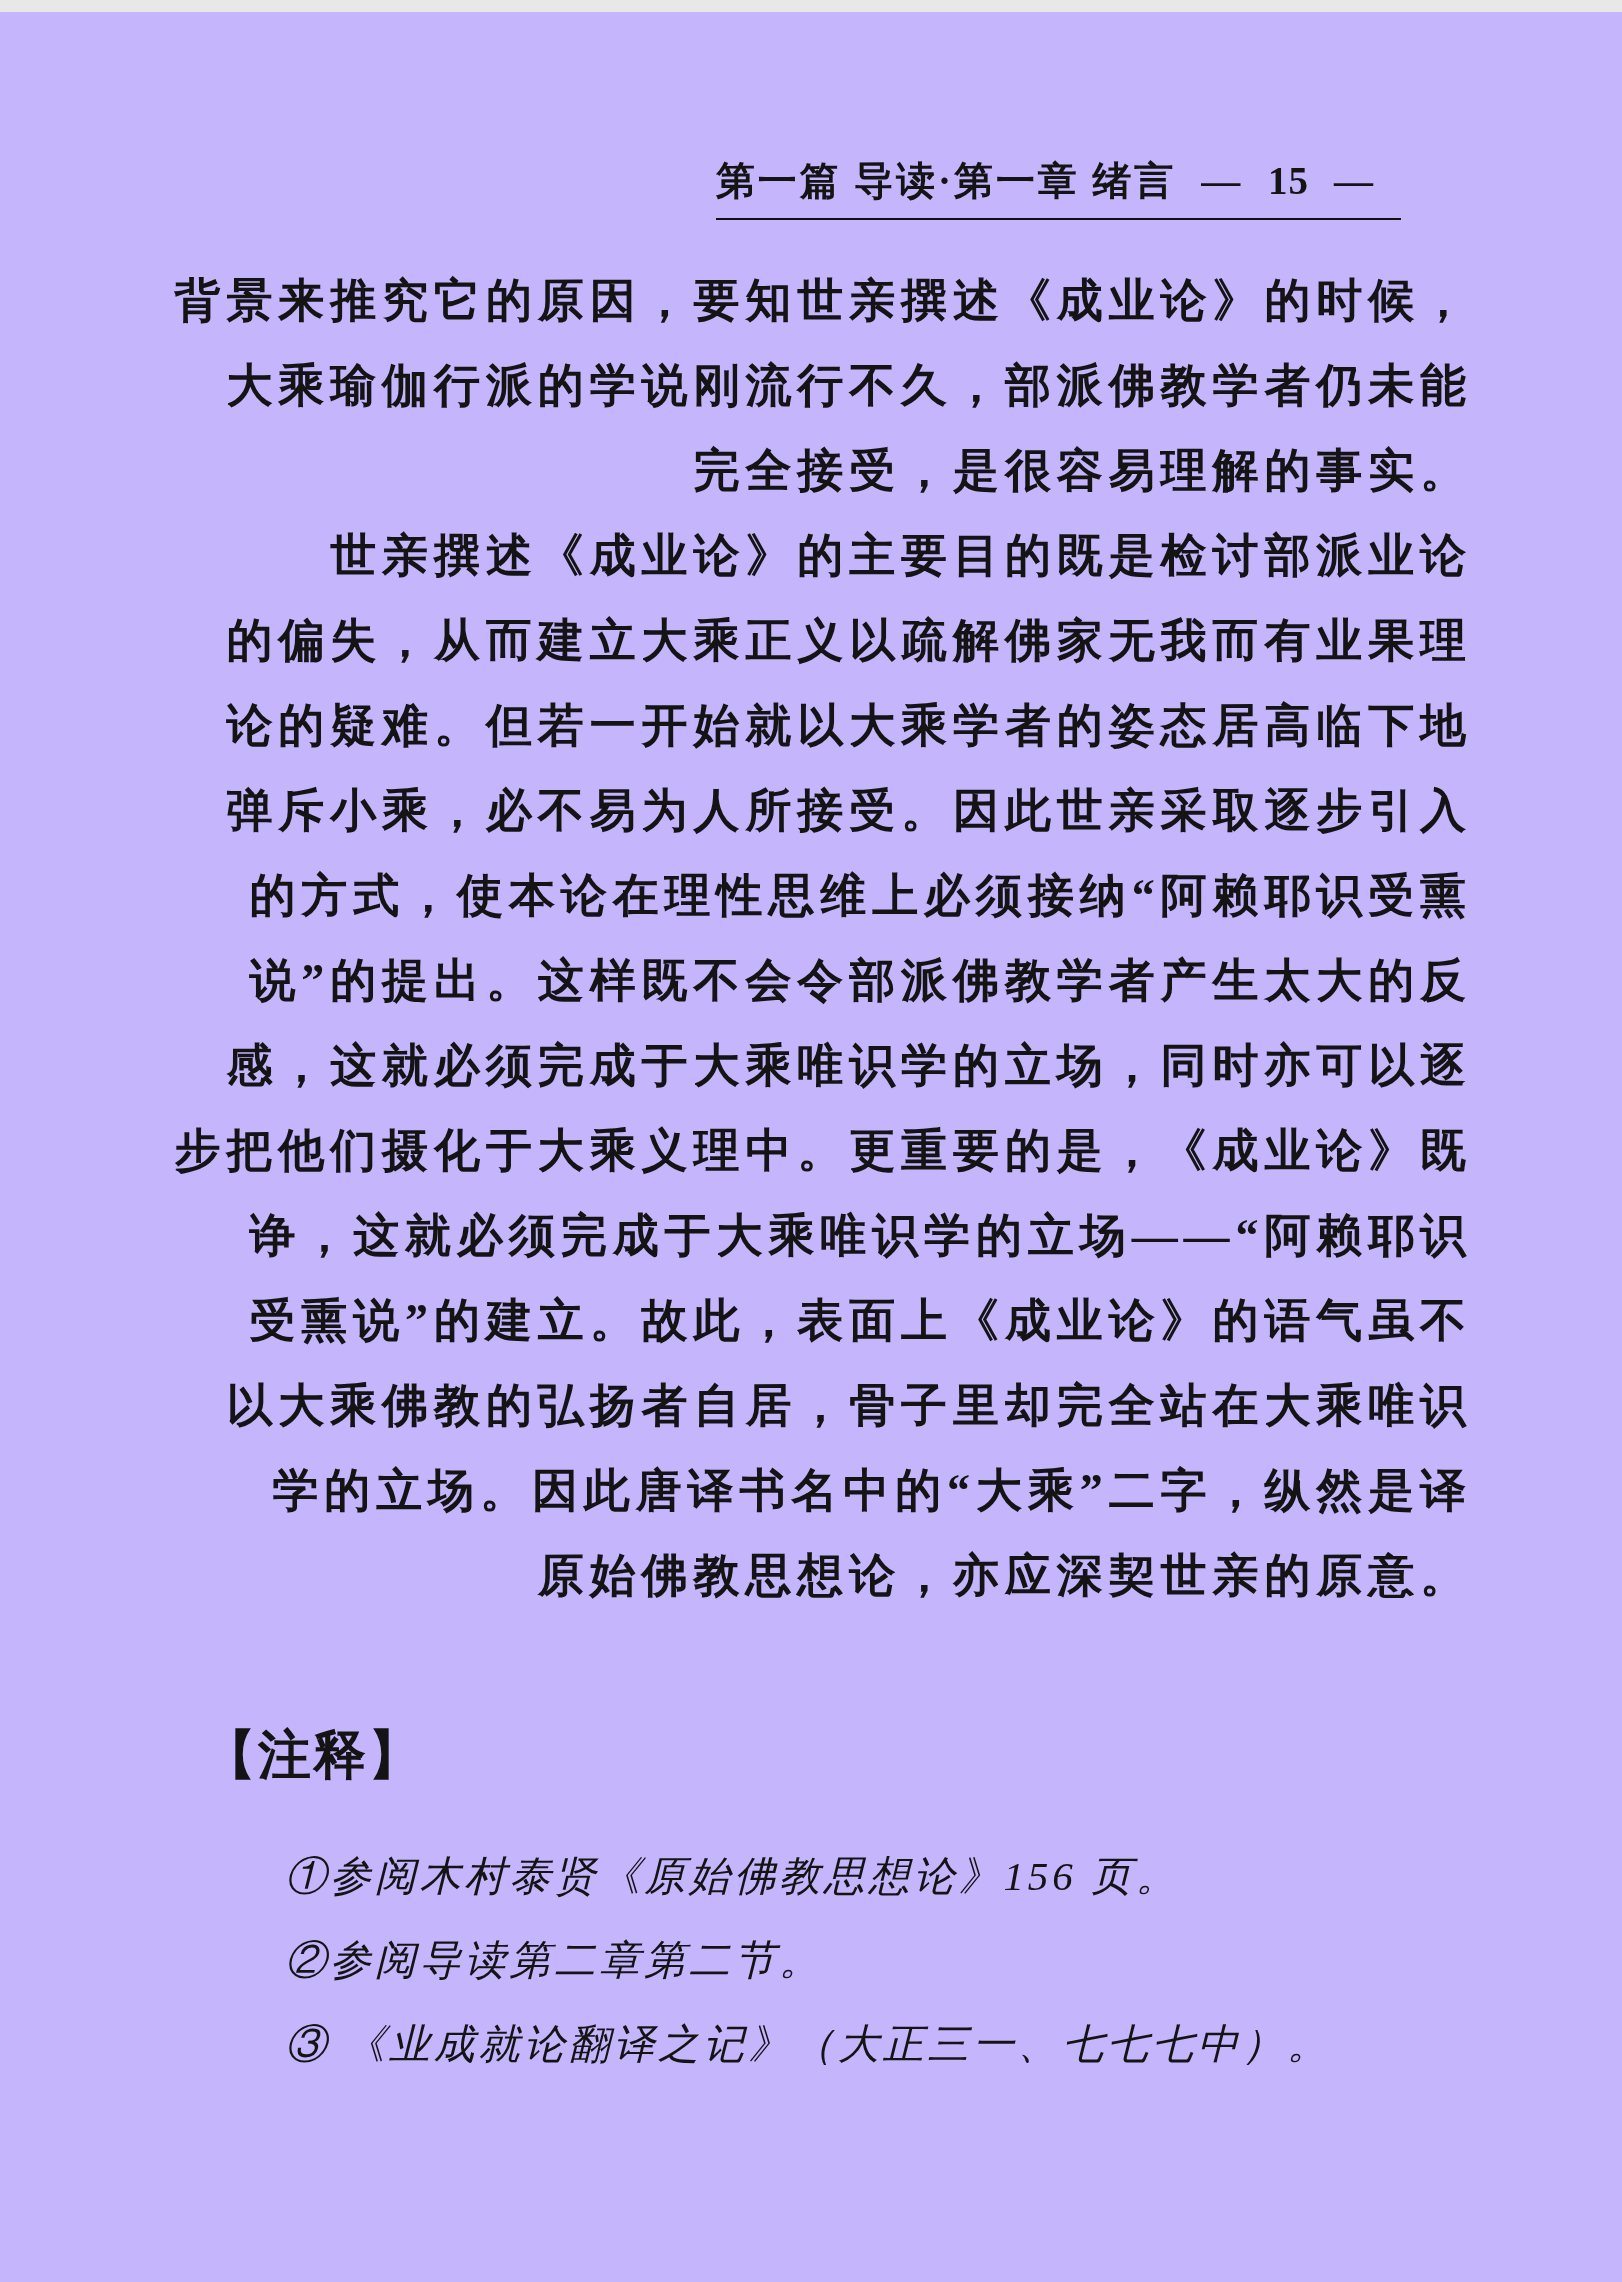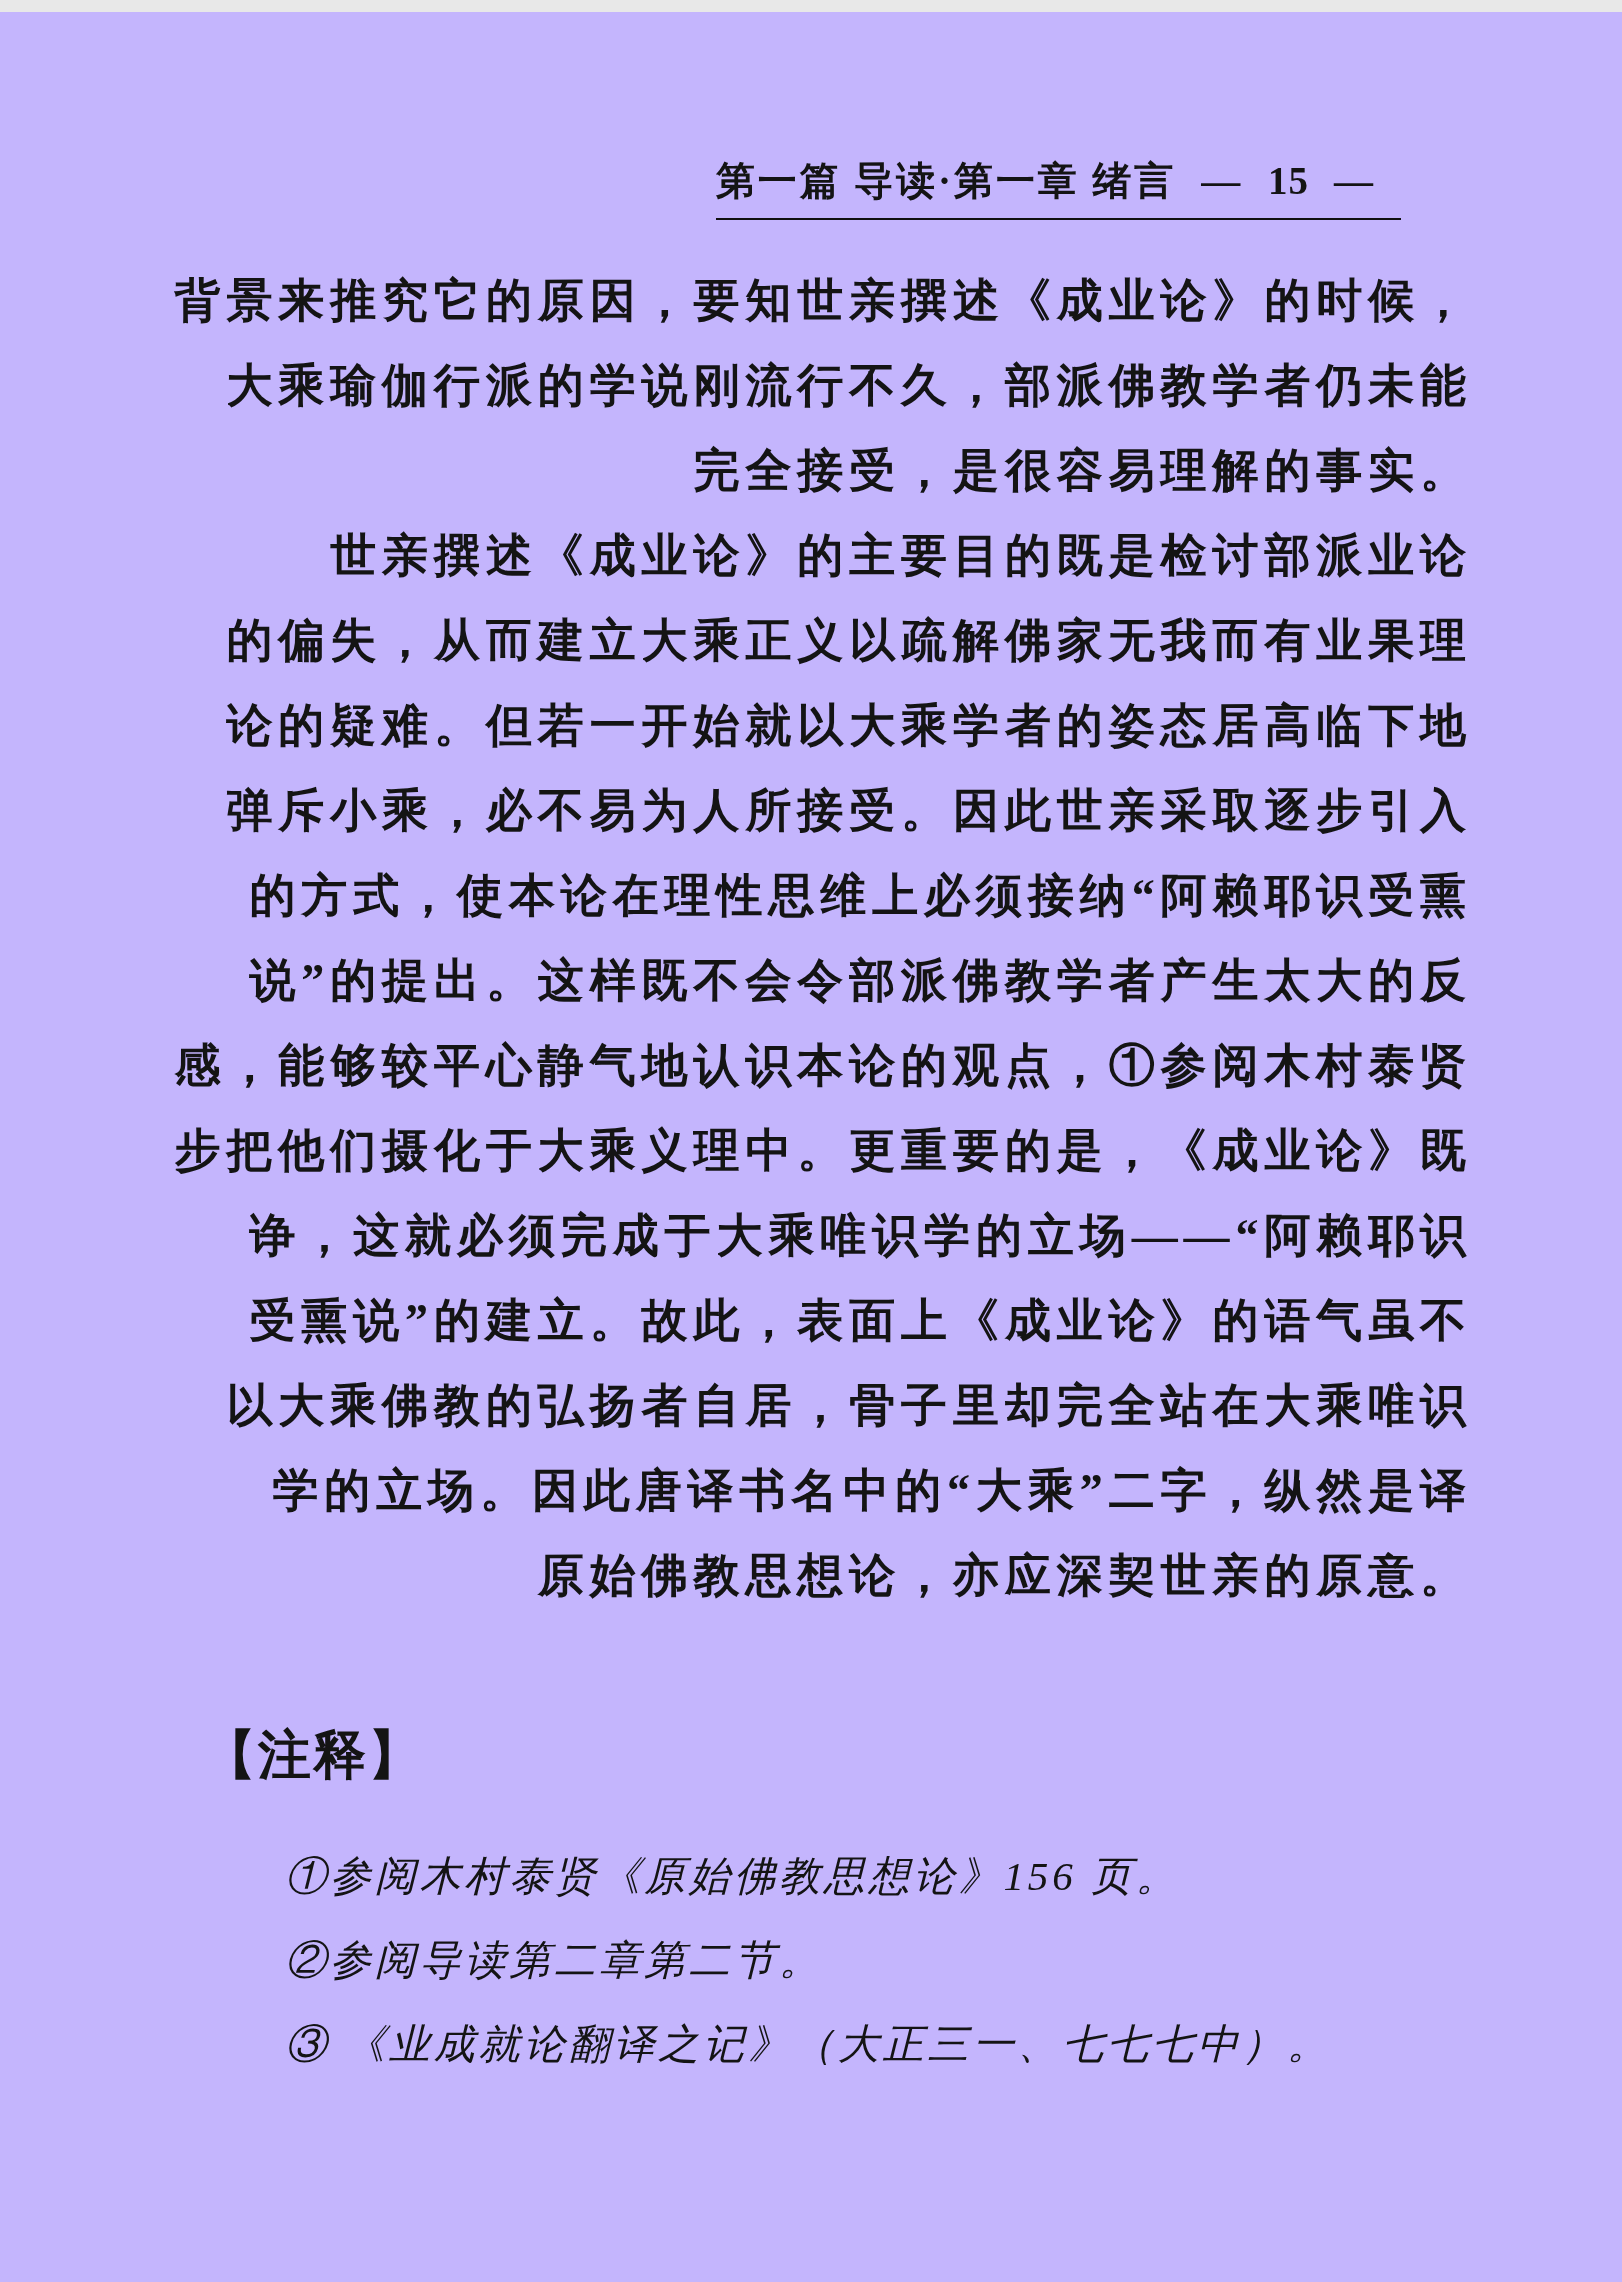--- a/index.html
+++ b/index.html
@@ -98,21 +98,21 @@
   <div class="body-block">
     <div class="line">背景来推究它的原因，要知世亲撰述《成业论》的时候，</div>
     <div class="line">大乘瑜伽行派的学说刚流行不久，部派佛教学者仍未能</div>
     <div class="line">完全接受，是很容易理解的事实。</div>
     <div class="line indent">世亲撰述《成业论》的主要目的既是检讨部派业论</div>
     <div class="line">的偏失，从而建立大乘正义以疏解佛家无我而有业果理</div>
     <div class="line">论的疑难。但若一开始就以大乘学者的姿态居高临下地</div>
     <div class="line">弹斥小乘，必不易为人所接受。因此世亲采取逐步引入</div>
     <div class="line">的方式，使本论在理性思维上必须接纳“阿赖耶识受熏</div>
     <div class="line">说”的提出。这样既不会令部派佛教学者产生太大的反</div>
-    <div class="line">感，能够较平心静气地认识本论的观点，①参阅木村泰贤</div>
+    <div class="line">感，这就必须完成于大乘唯识学的立场，同时亦可以逐</div>
     <div class="line">步把他们摄化于大乘义理中。更重要的是，《成业论》既</div>
     <div class="line">诤，这就必须完成于大乘唯识学的立场——“阿赖耶识</div>
     <div class="line">受熏说”的建立。故此，表面上《成业论》的语气虽不</div>
     <div class="line">以大乘佛教的弘扬者自居，骨子里却完全站在大乘唯识</div>
     <div class="line">学的立场。因此唐译书名中的“大乘”二字，纵然是译</div>
     <div class="line">原始佛教思想论，亦应深契世亲的原意。</div>
   </div>
 
   <h2 class="notes-heading">【注释】</h2>
 

